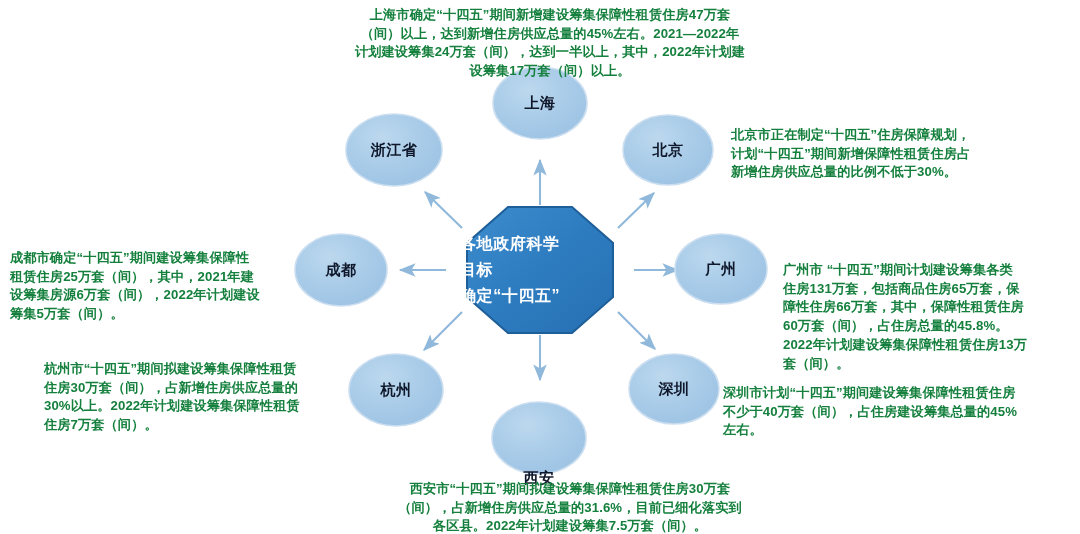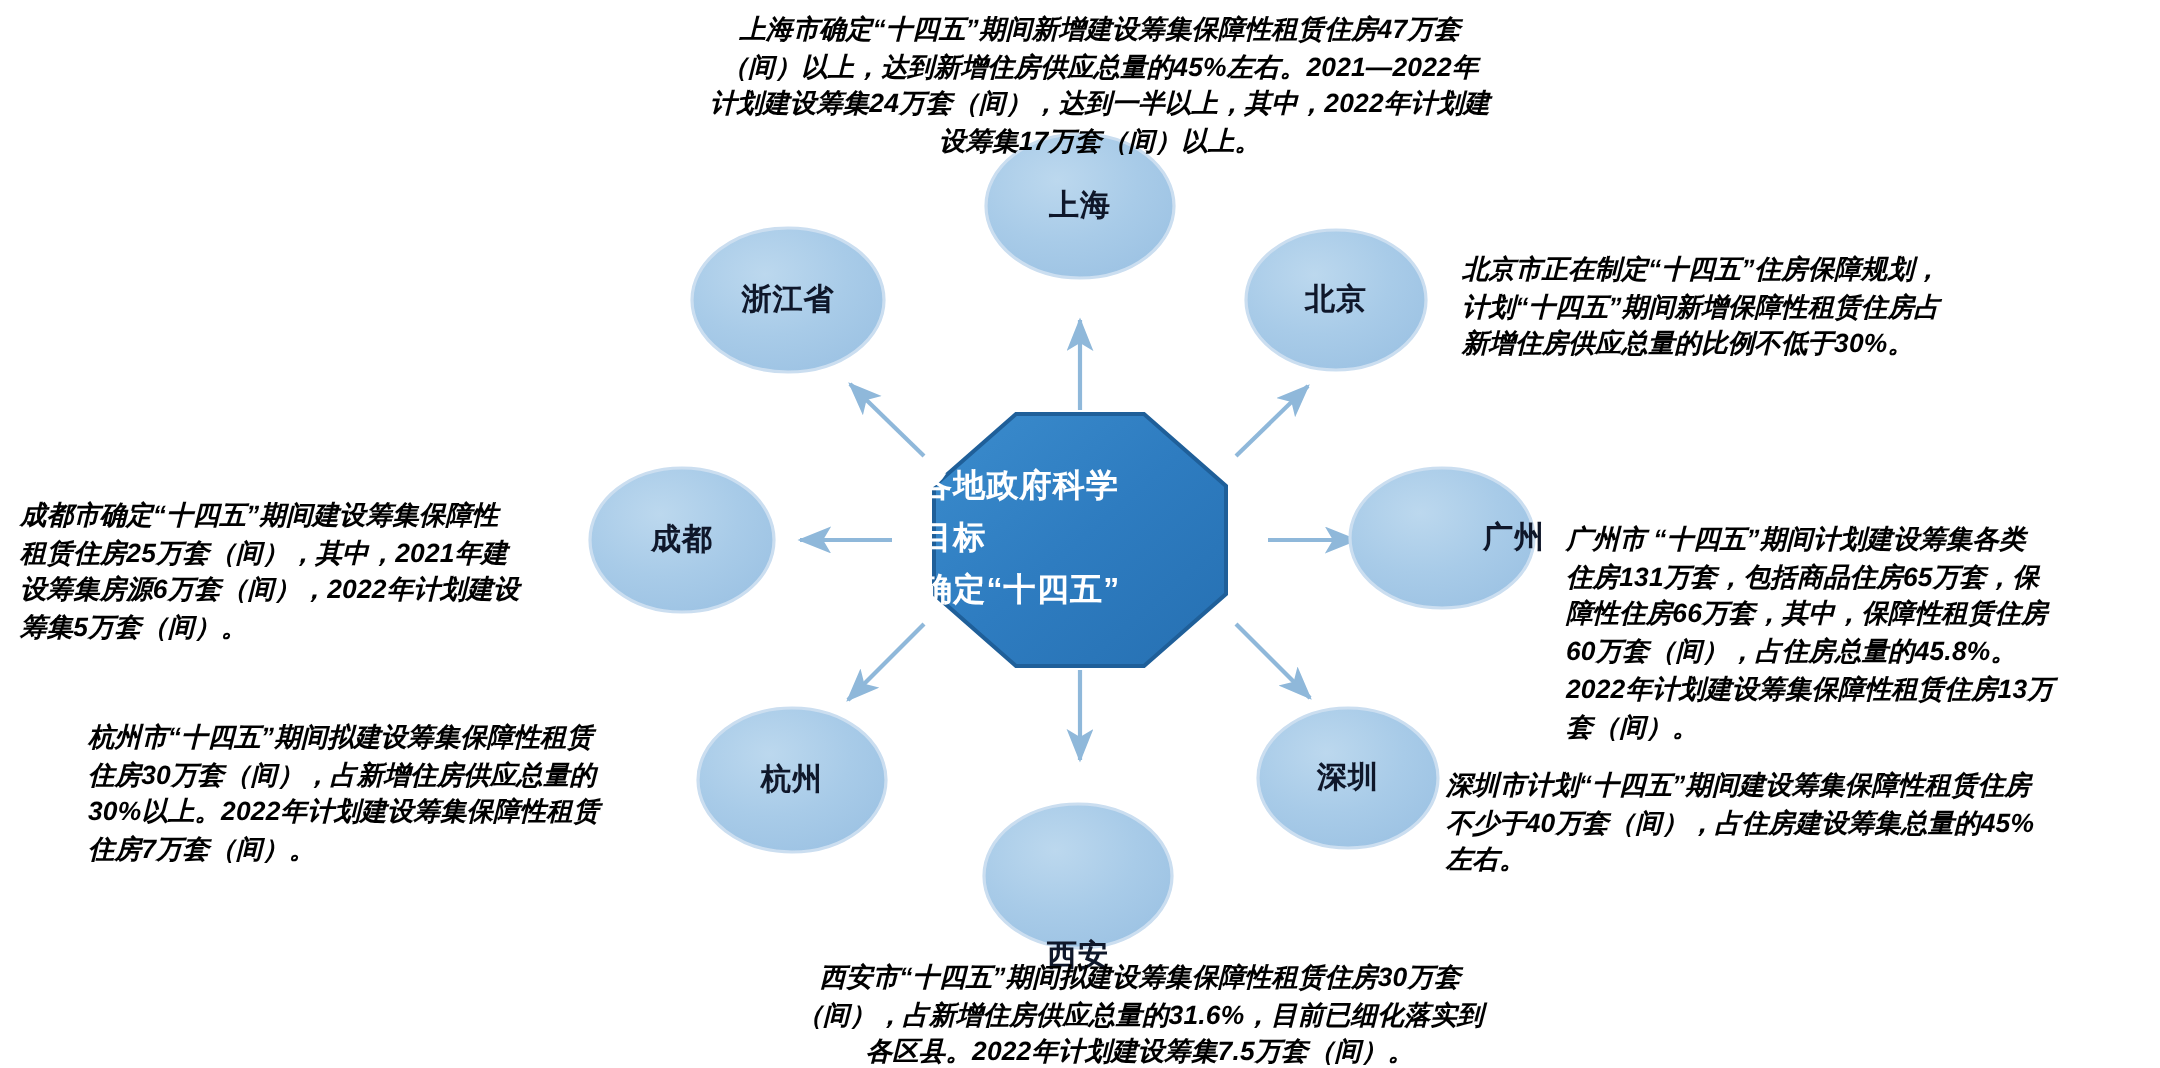--- a/index.html
+++ b/index.html
@@ -12,27 +12,26 @@
     width: 1080px;
     height: 534px;
     background: #ffffff;
     font-family: "Liberation Sans", "DejaVu Sans", sans-serif;
     overflow: hidden;
   }
 
   
   .note {
     position: absolute;
-    color: #000000;
+    color: #15803d;
     font-weight: 700;
     font-size: 13.2px;
     line-height: 1.42;
     letter-spacing: 0.1px;
     white-space: pre-wrap;
-    font-style: italic;
   }
   .note.center { text-align: center; }
 
   
   #artwork {
     position: absolute;
     left: 0; top: 0;
     width: 1080px;
     height: 534px;
   }
@@ -114,21 +113,21 @@
   </svg>
 
   <div id="hub-text">
     <span class="line">各地政府科学</span>
     <span class="line">目标</span>
     <span class="line">确定“十四五”</span>
   </div>
 
   <div class="node-label" style="left:540px; top:103px;">上海</div>
   <div class="node-label" style="left:668px; top:150px;text-align:right;">北京</div>
-  <div class="node-label" style="left:721px; top:269px;margin-left:36px;">广州</div>
+  <div class="node-label" style="left:721px; top:269px;">广州</div>
   <div class="node-label" style="left:674px; top:389px;">深圳</div>
   <div class="node-label" style="left:539px; top:438px;margin-top:40px;">西安</div>
   <div class="node-label" style="left:396px; top:390px;">杭州</div>
   <div class="node-label" style="left:341px; top:270px;">成都</div>
   <div class="node-label" style="left:394px; top:150px;">浙江省</div>
 
   <div class="note center" style="left:290px; top:6px;  width:520px;">上海市确定“十四五”期间新增建设筹集保障性租赁住房47万套
 （间）以上，达到新增住房供应总量的45%左右。2021—2022年
 计划建设筹集24万套（间），达到一半以上，其中，2022年计划建
 设筹集17万套（间）以上。</div>

